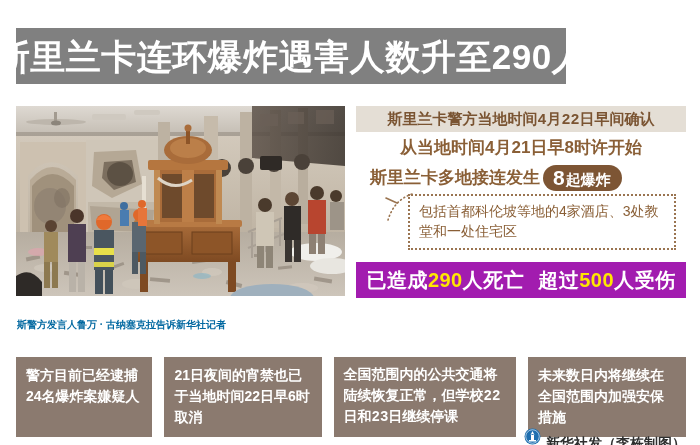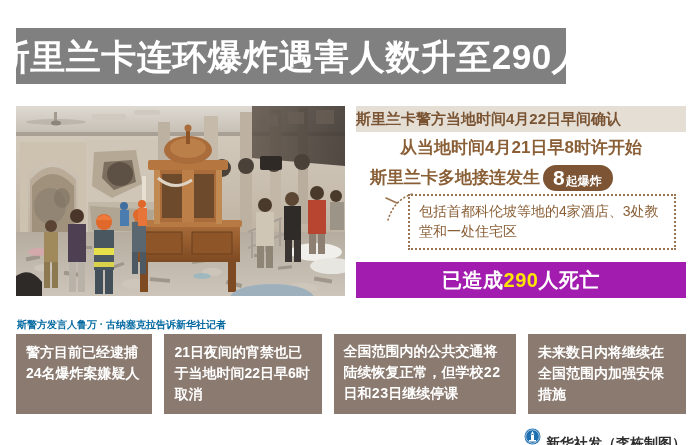--- a/index.html
+++ b/index.html
@@ -55,20 +55,22 @@
     left: 356px;
     top: 106px;
     width: 330px;
     height: 192px;
   }
   .band-header {
     background: #e4ded5;
     height: 26px;
     display: flex;
     align-items: center;
+    justify-content: center;
+    font-family: Liberation Mono, monospace;
   }
   .band-header span {
     color: #7a5432;
     font-size: 15px;
     font-weight: bold;
     white-space: nowrap;
   }
   .line-row {
     height: 30px;
     display: flex;
@@ -85,21 +87,21 @@
     align-items: baseline;
     background: #7d5534;
     color: #ffffff;
     border-radius: 14px;
     padding: 2px 11px 3px 10px;
     margin-left: 3px;
     position: relative;
     top: 1px;
   }
   .pill .big { font-size: 21px; font-weight: bold; line-height: 1; }
-  .pill .small { font-size: 12px; font-weight: bold; line-height: 1; margin-left: 1px; }
+  .pill .small { font-size: 15px; font-weight: bold; line-height: 1; margin-left: 1px; }
 
   .callout-wrap {
     position: relative;
     margin-top: 2px;
     margin-left: 52px;
     width: 268px;
   }
   .callout {
     border: 2px dotted #9a7450;
     padding: 5px 7px 6px 9px;
@@ -146,21 +148,21 @@
     color: #0369a1;
     font-size: 10px;
     font-weight: bold;
     white-space: nowrap;
   }
 
   
   .bottom-row {
     position: absolute;
     left: 16px;
-    top: 334px;
+    top: 357px;
     width: 670px;
     display: flex;
     gap: 12px;
   }
   .fact-box {
     background: #8b7a6f;
     color: #ffffff;
     font-size: 14px;
     font-weight: bold;
     line-height: 1.5;
@@ -418,20 +420,21 @@
   <div class="callout-wrap">
     <svg class="callout-tail" viewBox="0 0 30 34">
       <path d="M28 4 Q10 10 4 30" stroke="#9a7450" stroke-width="1.6" fill="none" stroke-dasharray="1 3" stroke-linecap="round"></path>
       <path d="M2 8 L13 13" stroke="#9a7450" stroke-width="1.6" fill="none" stroke-linecap="round"></path>
     </svg>
     <div class="callout">包括首都科伦坡等地的4家酒店、3处教堂和一处住宅区</div>
   </div>
 
   <div class="casualty-bar">
     <span class="seg"><span>已造成</span><span class="num">290</span><span>人死亡</span></span>
+    <span class="seg"><span>超过</span><span class="num">500</span><span>人受伤</span></span>
   </div>
 </div>
 
 <div class="attribution">斯警方发言人鲁万 · 古纳塞克拉告诉新华社记者</div>
 
 <div class="bottom-row">
   <div class="fact-box b1">警方目前已经逮捕24名爆炸案嫌疑人</div>
   <div class="fact-box b2">21日夜间的宵禁也已于当地时间22日早6时取消</div>
   <div class="fact-box b3">全国范围内的公共交通将陆续恢复正常，但学校22日和23日继续停课</div>
   <div class="fact-box b4">未来数日内将继续在全国范围内加强安保措施</div>

